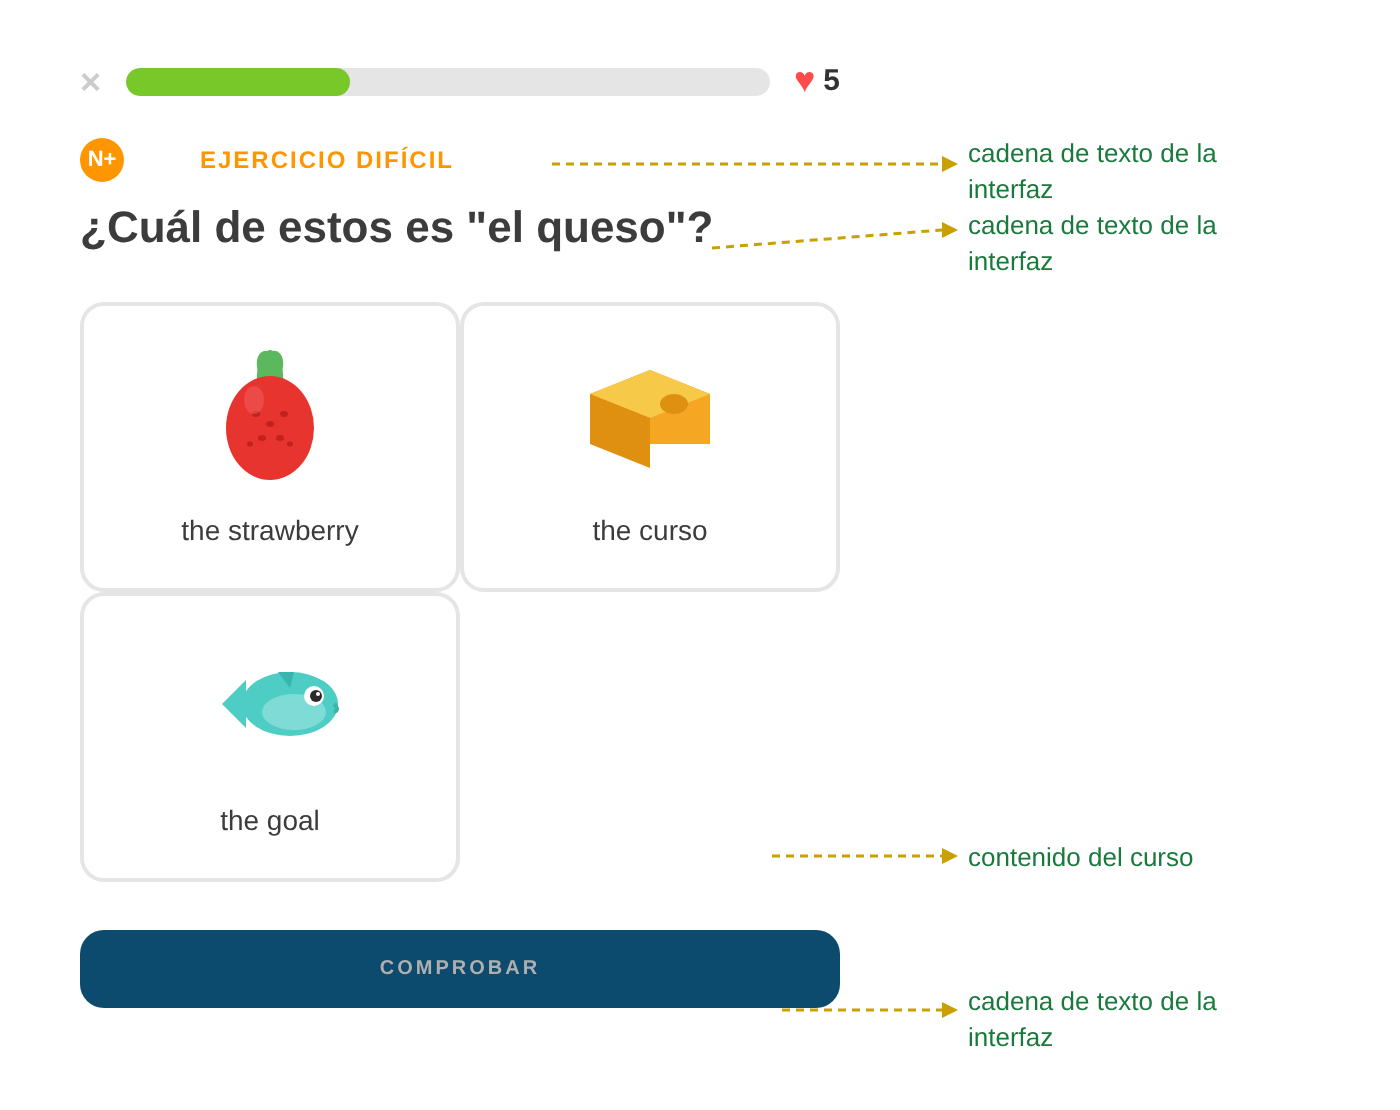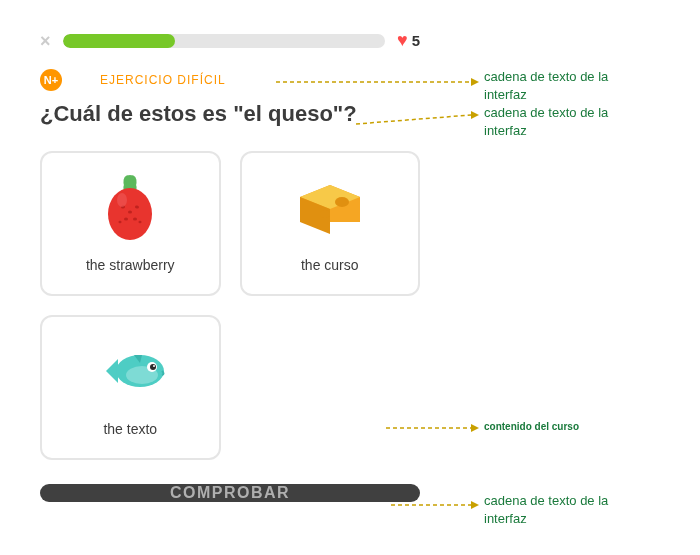--- a/index.html
+++ b/index.html
@@ -72,40 +72,40 @@
       height: 22px;
       display: flex;
       align-items: center;
       justify-content: center;
       font-size: 11px;
       font-weight: bold;
       color: #fff;
     }
     .exercise-text {
       font-size: 12px;
-      font-weight: 400;
+      font-weight: 700;
       color: #ff9600;
       letter-spacing: 1px;
       text-transform: uppercase;
       padding-left: 30px;
     }
 
     
     .question {
       font-size: 22px;
       font-weight: 700;
       color: #3c3c3c;
       margin-bottom: 24px;
     }
 
     
     .cards-grid {
       display: grid;
       grid-template-columns: 1fr 1fr;
-      gap: 19px;
+      gap: 0;
       margin-bottom: 24px;
     }
     .card {
       border: 2px solid #e5e5e5;
       border-radius: 12px;
       padding: 14px;
       display: flex;
       flex-direction: column;
       align-items: center;
       cursor: pointer;
@@ -124,25 +124,25 @@
     .card-label {
       font-size: 14px;
       color: #3c3c3c;
       font-weight: 500;
       text-align: center;
     }
 
     
     .check-btn {
       width: 100%;
-      padding: 0;
-      background: #404040;
+      padding: 14px;
+      background: #0c4a6e;
       border: none;
       border-radius: 12px;
-      font-size: 16px;
+      font-size: 10px;
       font-weight: 700;
       color: #afafaf;
       letter-spacing: 1.5px;
       text-transform: uppercase;
       cursor: not-allowed;
     }
 
     
     .annotations {
       position: absolute;
@@ -243,21 +243,21 @@
 
           <circle cx="62" cy="36" r="5" fill="#fff"></circle>
           <circle cx="63" cy="36" r="3" fill="#2a2a2a"></circle>
           <circle cx="64" cy="35" r="1" fill="#fff"></circle>
 
           <polygon points="44,24 52,24 50,32" fill="#3ab5ad"></polygon>
 
           <path d="M72 40 Q75 43 72 44" stroke="#3ab5ad" stroke-width="2" fill="none"></path>
         </svg>
       </div>
-      <span class="card-label">the texto</span>
+      <span class="card-label">the goal</span>
     </div>
 
 
   </div>
 
   
   <button class="check-btn">COMPROBAR</button>
 
 </div>
 
@@ -279,21 +279,21 @@
   </svg>
 
   <div style="position:absolute; top:68px; left:468px; max-width:140px; font-size:13px; color:#1a7a3c; font-weight:500; line-height:1.35;">
     <span>cadena de texto de la interfaz</span>
   </div>
 
   <div style="position:absolute; top:104px; left:468px; max-width:140px; font-size:13px; color:#1a7a3c; font-weight:500; line-height:1.35;">
     <span>cadena de texto de la interfaz</span>
   </div>
 
-  <div style="position:absolute; top:420px; left:468px; max-width:140px; font-size:10px; color:#1a7a3c; font-weight:700; line-height:1.35;">
+  <div style="position:absolute; top:420px; left:468px; max-width:140px; font-size:13px; color:#1a7a3c; font-weight:400; line-height:1.35;">
     <span>contenido del curso</span>
   </div>
 
   <div style="position:absolute; top:492px; left:468px; max-width:140px; font-size:13px; color:#1a7a3c; font-weight:500; line-height:1.35;">
     <span>cadena de texto de la interfaz</span>
   </div>
 
 </div>
 
 </body></html>

